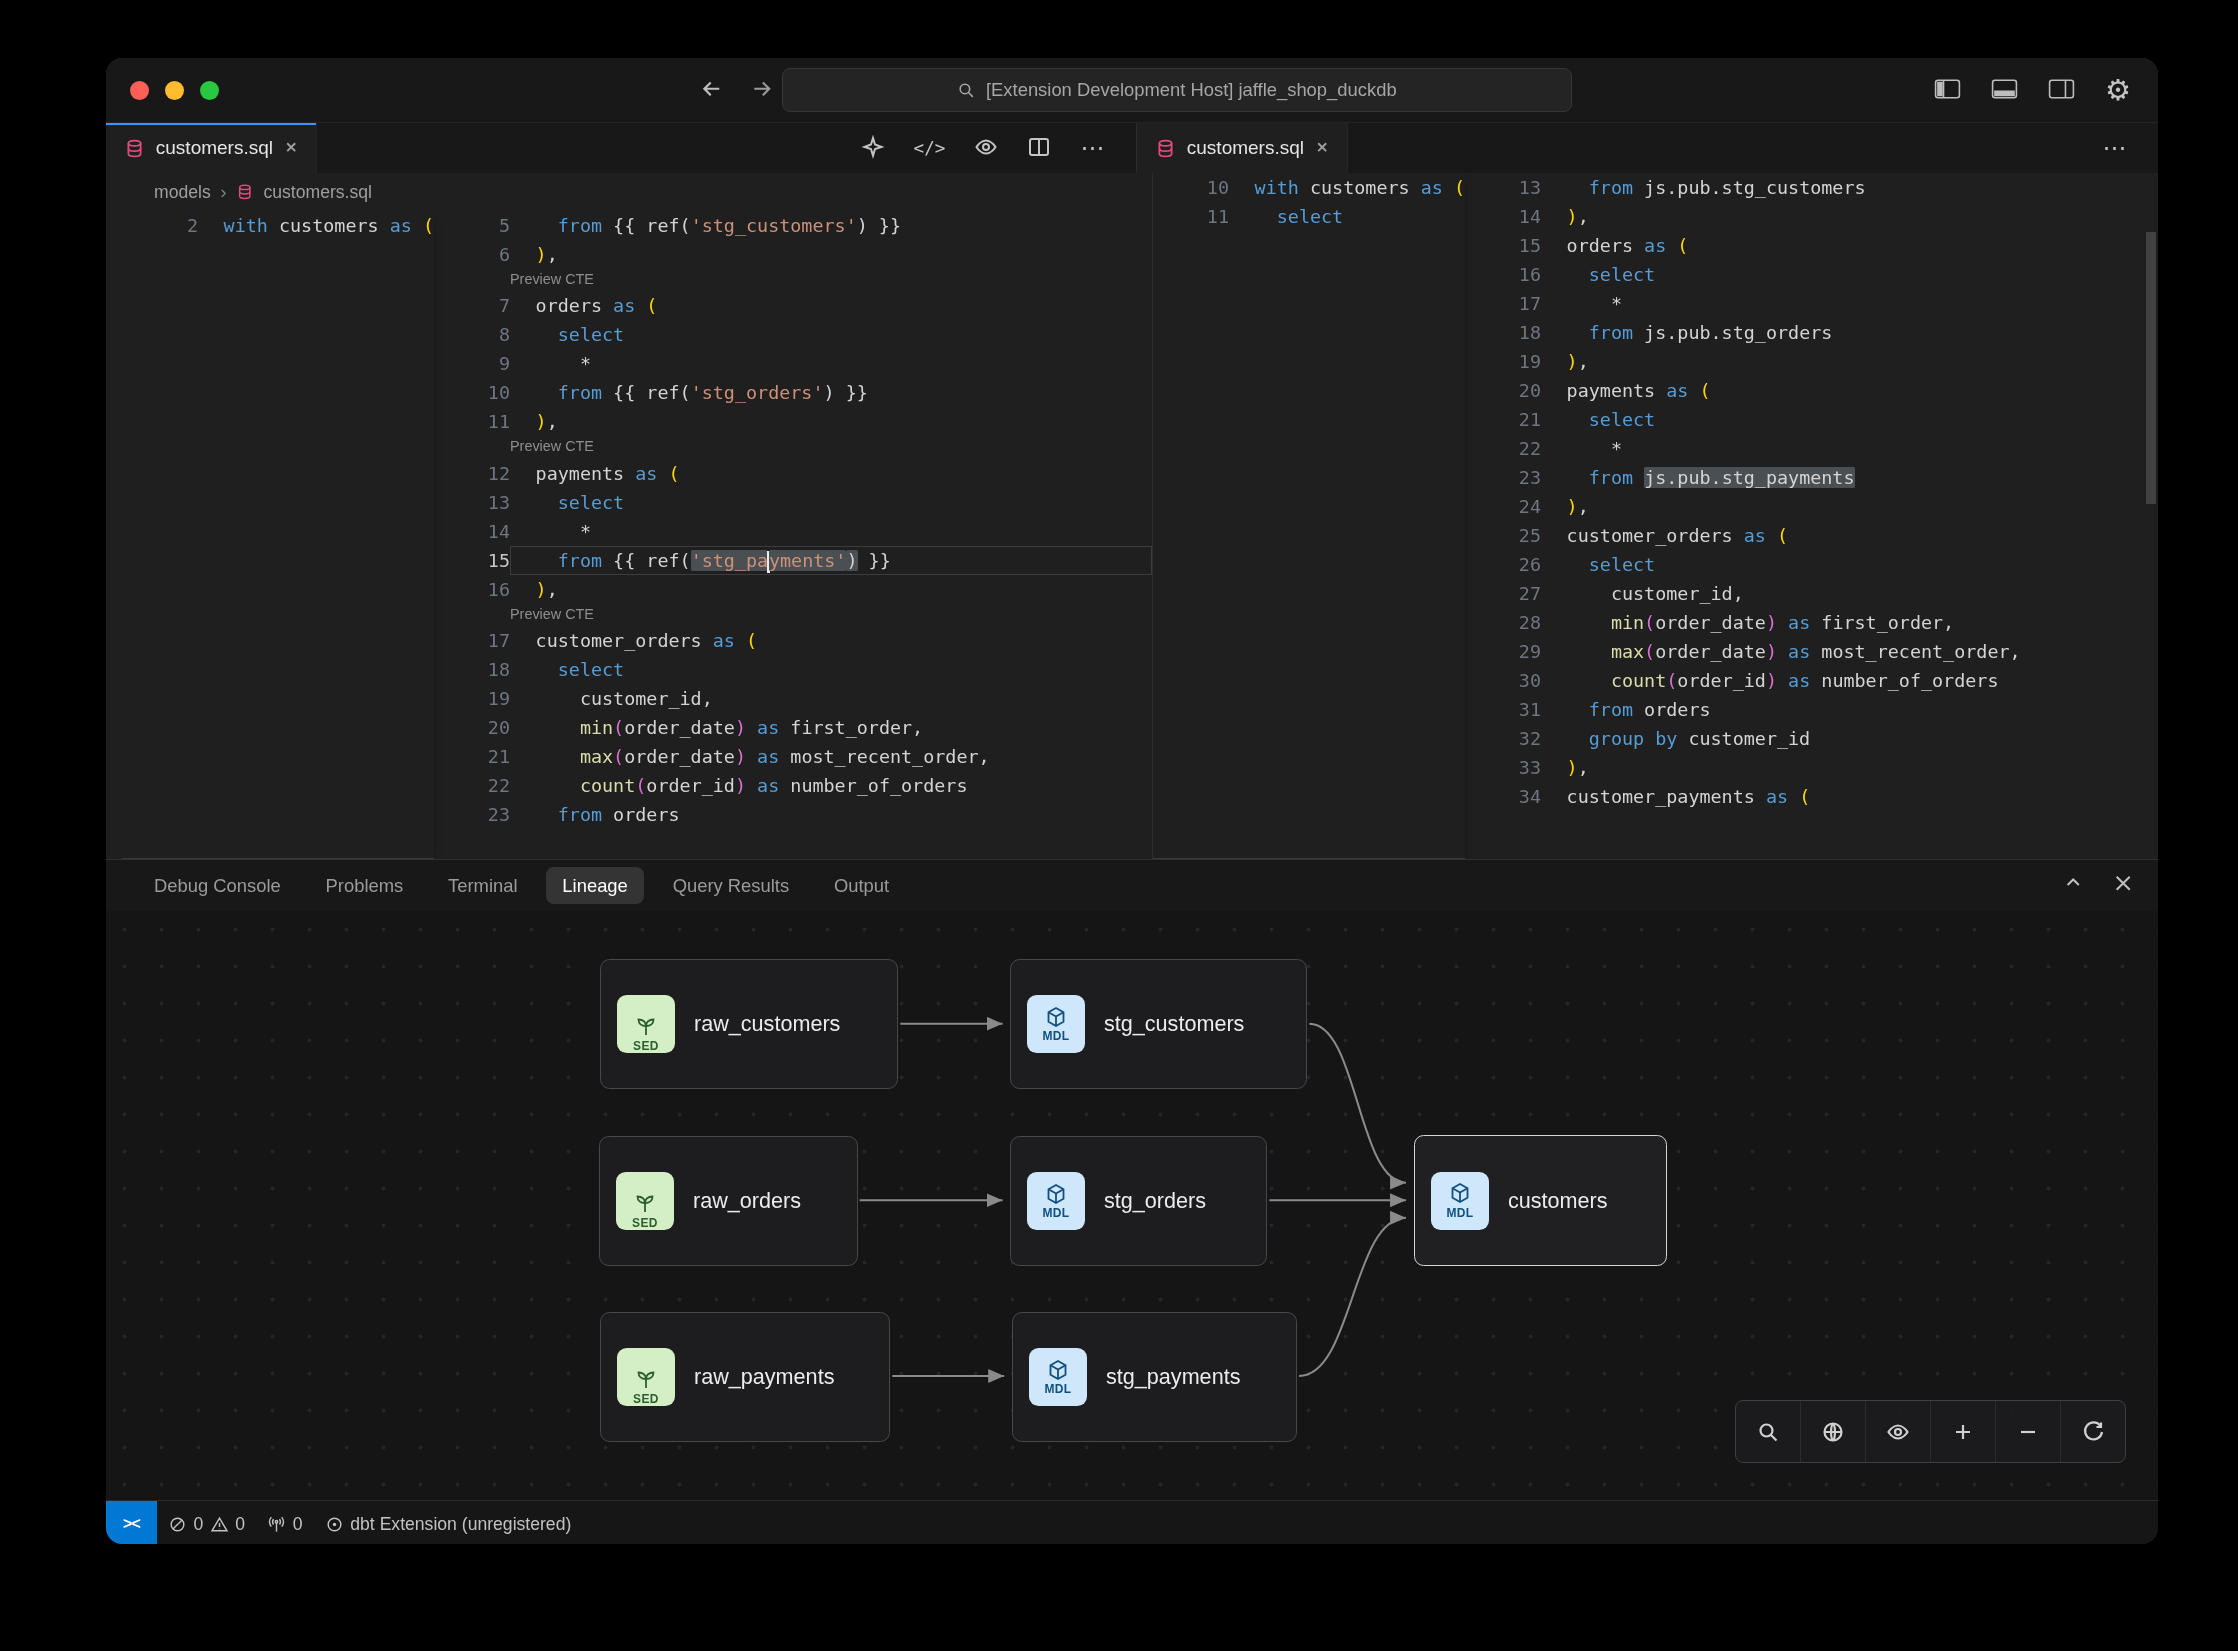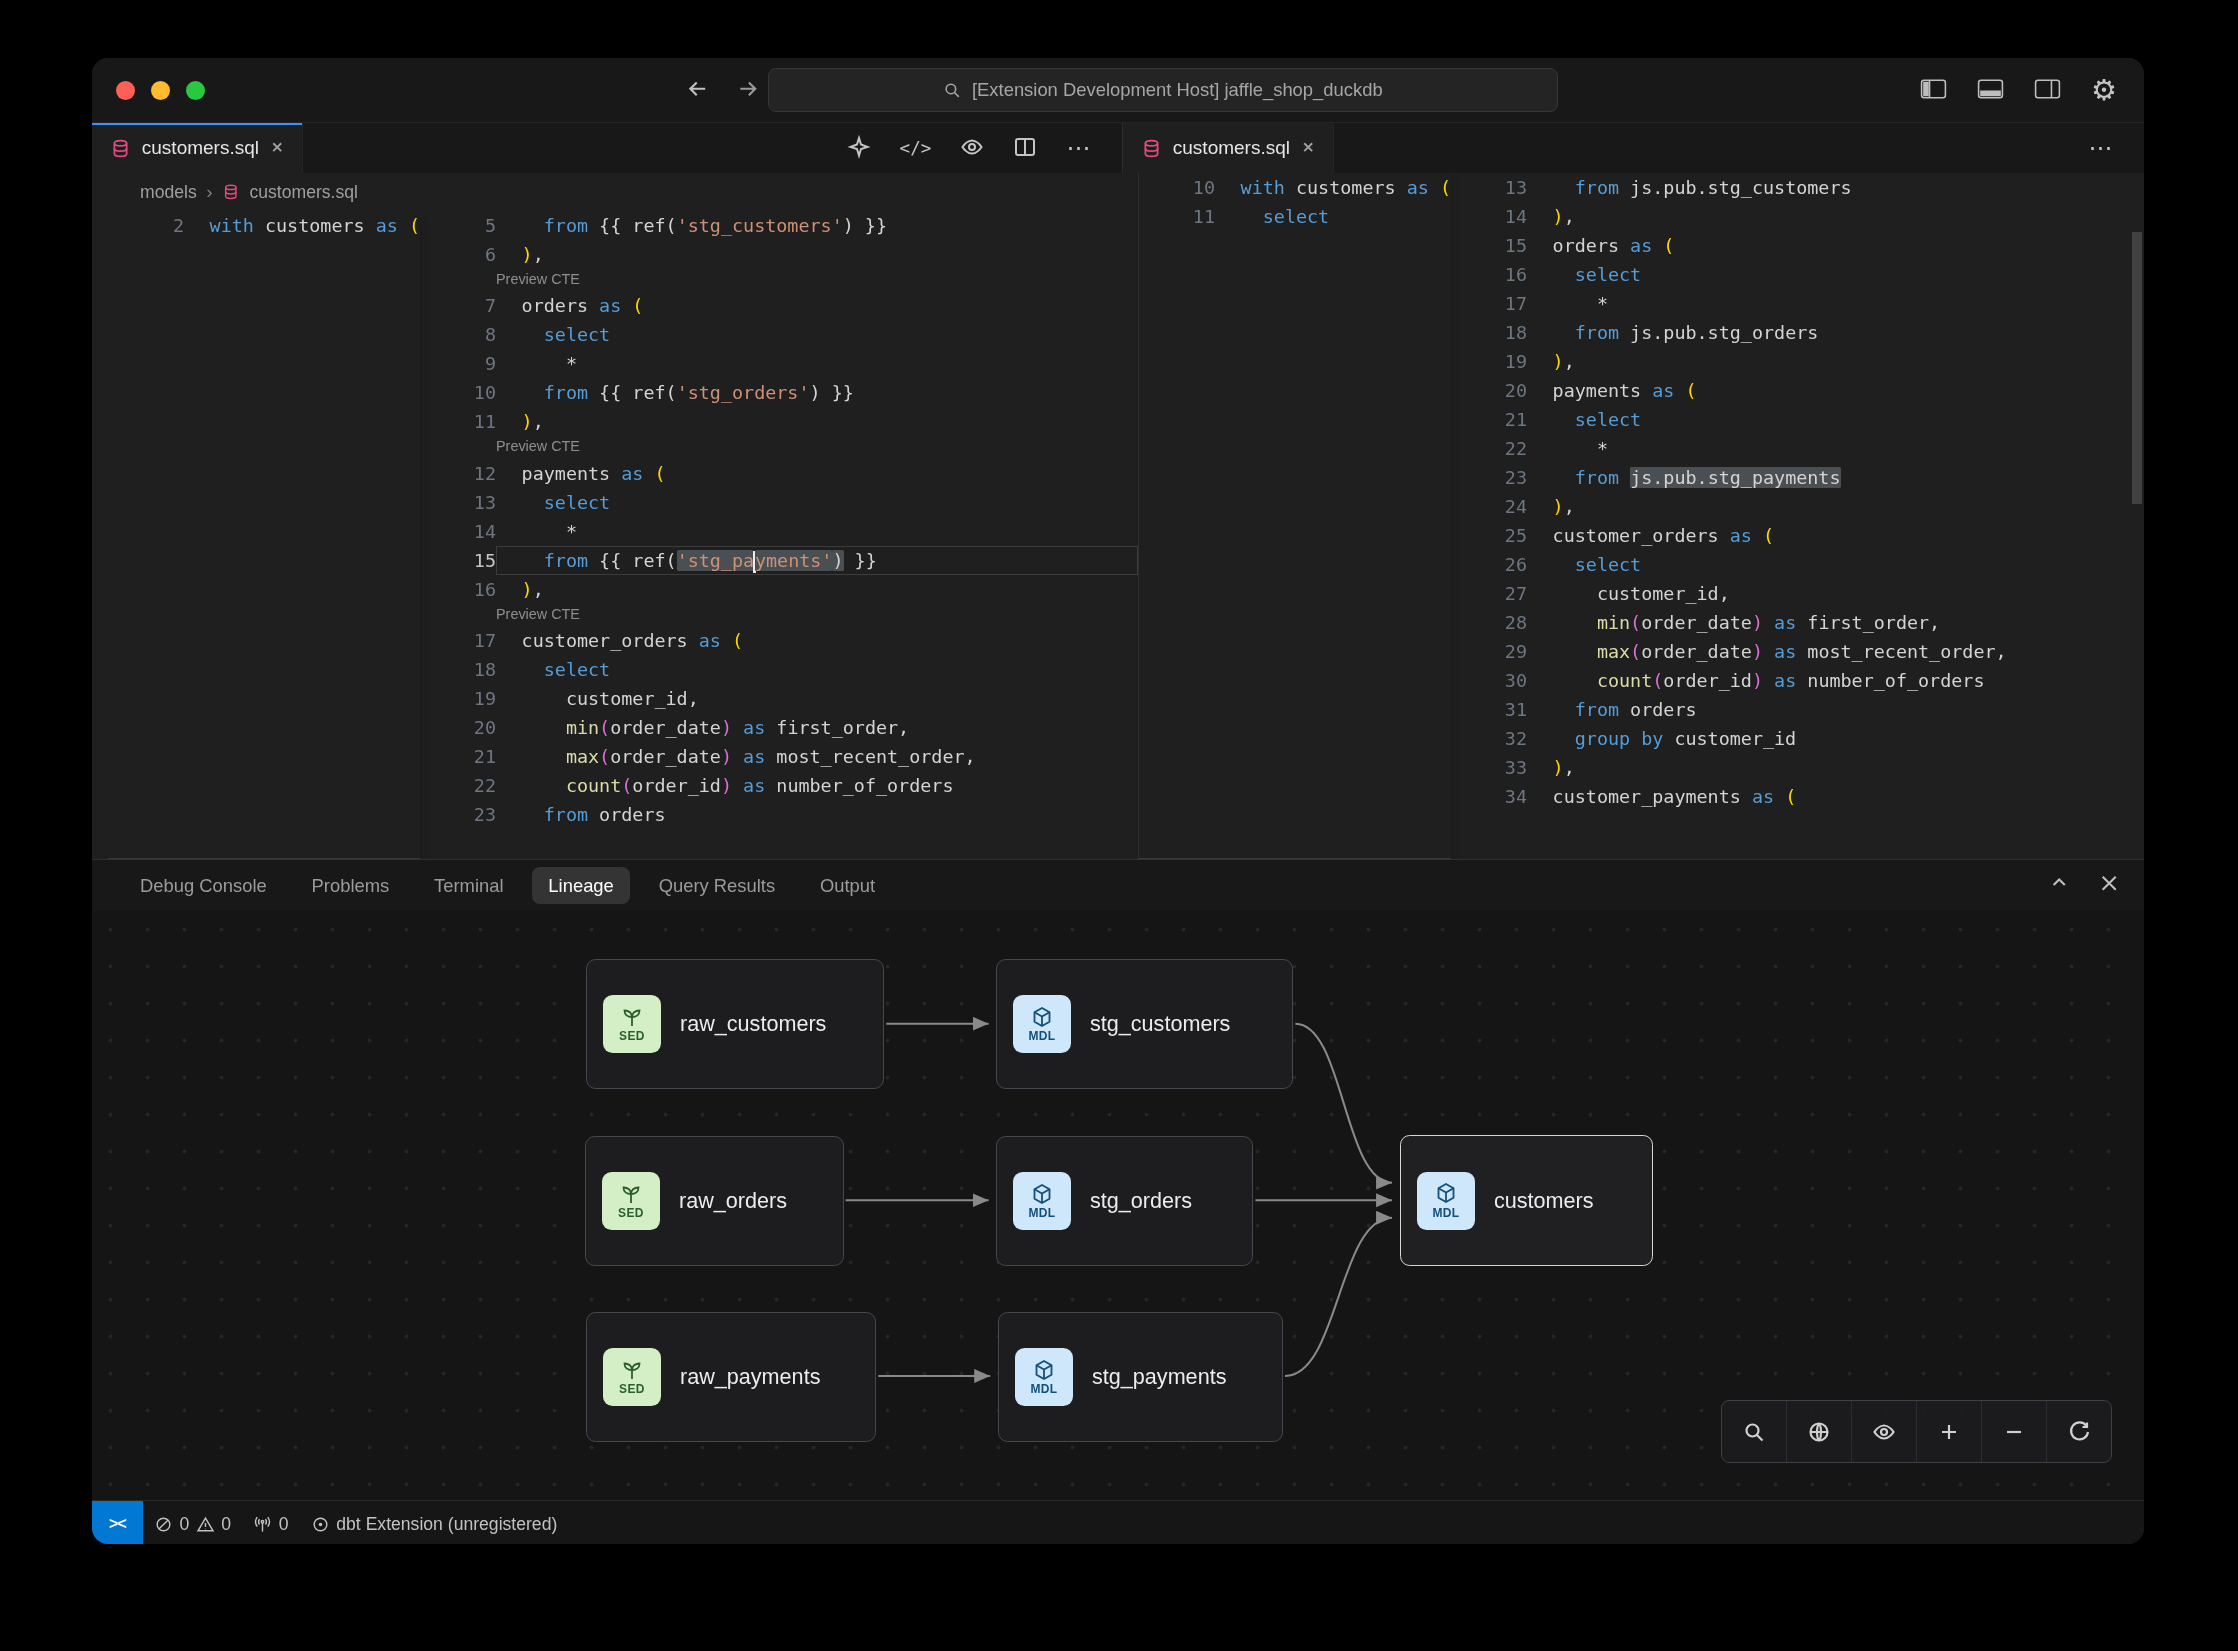--- a/index.html
+++ b/index.html
@@ -1,17 +1,17 @@
 <!DOCTYPE html>
 <html style="font-size:12.8px"><head>
 <meta charset="utf-8">
 <style>
   html,body{margin:0;padding:0;background:#000;}
   .stage{position:relative;width:2239px;height:1652px;background:#000;font-family:"Liberation Sans",sans-serif;overflow:hidden;}
-  .window{position:absolute;left:92px;top:58px;width:2052px;height:1486px;background:#1f1f1f;border-radius:16px;overflow:hidden;display:flex;flex-direction:column;box-shadow:0 32px 96px rgba(0,0,0,.7);}
+  .window{position:absolute;left:106px;top:58px;width:2052px;height:1486px;background:#1f1f1f;border-radius:16px;overflow:hidden;display:flex;flex-direction:column;box-shadow:0 32px 96px rgba(0,0,0,.7);}
 
   
   .titlebar{height:64px;background:#181818;position:relative;flex:0 0 auto;display:flex;align-items:center;border-bottom:0.8px solid #232323;}
   .traffic{display:flex;gap:16px;padding-left:24px;}
   .light{width:19px;height:19px;border-radius:50%;}
   .light.red{background:#ff5f57;}.light.yellow{background:#febc2e;}.light.green{background:#28c840;}
   .nav{position:absolute;left:593px;top:0;height:64px;display:flex;align-items:center;gap:24px;}
   .nav svg{width:25.6px;height:25.6px;stroke:#c0c0c0;fill:none;stroke-width:2;}
   .nav .fwd svg{stroke:#9a9a9a;}
   .searchbox{position:absolute;left:676px;top:10.4px;width:788px;height:42px;background:#242424;border:0.8px solid #373737;border-radius:8px;display:flex;align-items:center;justify-content:center;gap:9.6px;color:#a6a6a6;font-size:18.4px;}
@@ -63,21 +63,21 @@
   .panel-actions{margin-left:auto;display:flex;align-items:center;gap:27px;}
   .panel-actions svg{width:22.4px;height:22.4px;stroke:#c0c0c0;fill:none;stroke-width:2.2;}
 
   .graph{flex:1;position:relative;overflow:hidden;background-color:#151515;background-image:radial-gradient(circle,#262626 1.8px,transparent 2.2px);background-size:37px 37px;}
   .graph svg.edges{position:absolute;left:0;top:0;}
   .lnode{position:absolute;background:#1d1d1f;border:1.6px solid #47474d;border-radius:9.6px;display:flex;align-items:center;gap:19px;padding-left:16px;box-sizing:border-box;}
   .lnode.focus{border-color:#d6d6d6;background:#202023;}
   .badge{width:58px;height:58px;border-radius:9.6px;display:flex;flex-direction:column;align-items:center;justify-content:center;flex:0 0 auto;}
   .badge svg{width:24px;height:24px;stroke-width:1.8;fill:none;stroke:currentColor;}
   .badge-label{font-size:12px;font-weight:bold;letter-spacing:0.4px;margin-top:0.8px;}
-  .badge-seed{background:#d4eec6;color:#2c5e2e;}
+  .badge-seed{background:#d4eec6;color:#2c5e2e;justify-content:flex-end;}
   .badge-model{background:#cfe7fb;color:#11507e;}
   .nlabel{font-size:21.6px;color:#ececec;}
 
   .gtoolbar{position:absolute;right:32px;bottom:37px;height:61px;display:flex;align-items:stretch;border:0.8px solid #3f3f44;border-radius:8px;background:rgba(28,28,30,.92);}
   .gbtn{width:64px;display:flex;align-items:center;justify-content:center;color:#d0d0d0;}
   .gbtn svg{width:24px;height:24px;stroke:#d0d0d0;fill:none;stroke-width:2.2;}
   .gbtn + .gbtn{border-left:0.8px solid #2c2c30;}
 
   
   .statusbar{height:46px;background:#161616;border-top:0.8px solid #2a2a2a;display:flex;align-items:center;font-size:17.6px;color:#c2c2c2;flex:0 0 auto;}

